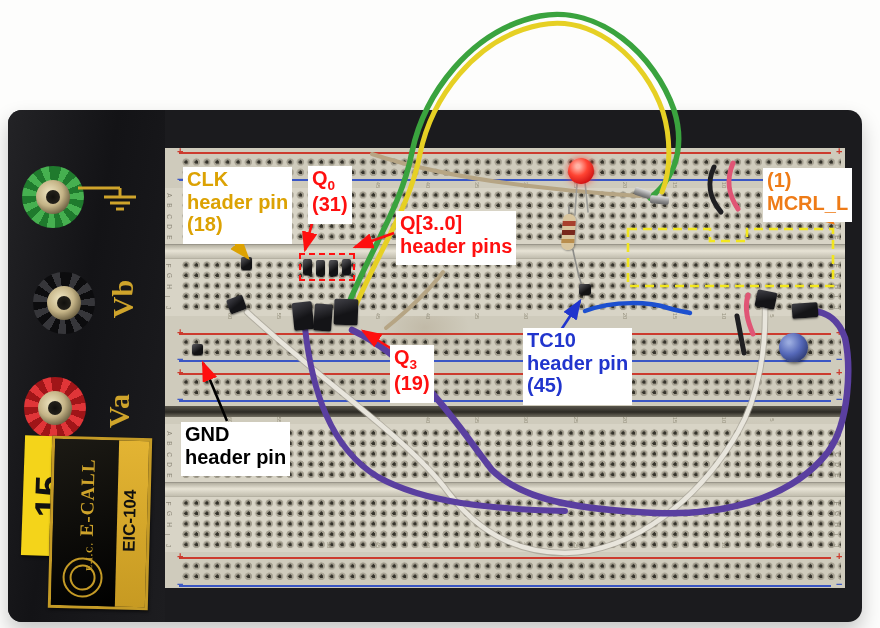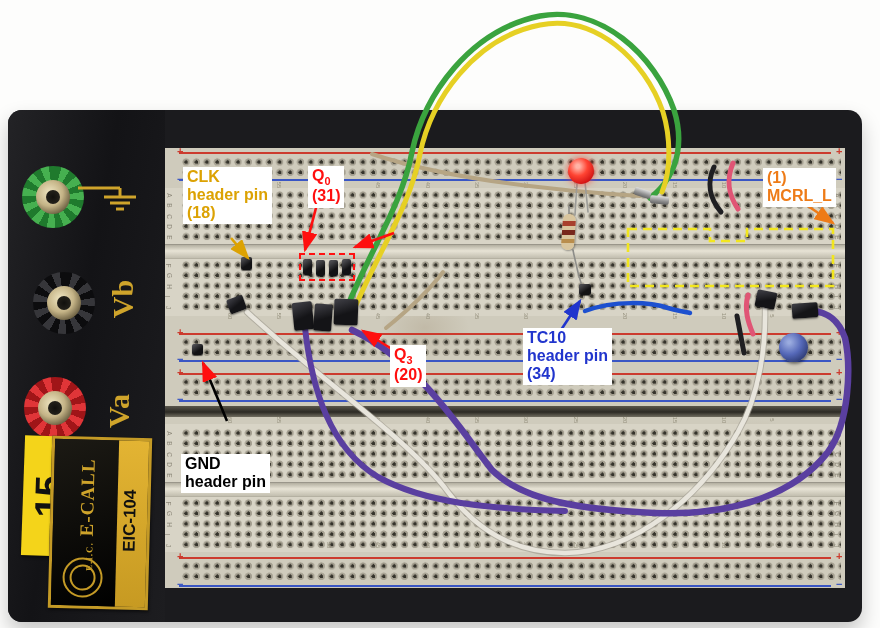--- a/index.html
+++ b/index.html
@@ -55,24 +55,24 @@
   .ferrule{background:linear-gradient(#ddd,#8f8f8f 60%,#666);border-radius:2px;}
   .led{border-radius:50%;background:radial-gradient(circle at 38% 32%,#ffb3a6 8%,#ff4433 40%,#d31414 75%,#a80d0d);
        box-shadow:0 0 7px rgba(255,60,50,.8);}
   .resistor{background:linear-gradient(180deg,#d9c59d 0 7px,#a8402d 7px 12px,#d9c59d 12px 16px,#77271c 16px 21px,
             #d9c59d 21px 25px,#b98d4c 25px 29px,#d9c59d 29px 36px);border-radius:6px;box-shadow:1px 1px 2px rgba(0,0,0,.35);}
   .cap{border-radius:50%;background:radial-gradient(circle at 35% 32%,#9aabdf 5%,#5568b8 45%,#273468 85%);
        box-shadow:1px 2px 3px rgba(0,0,0,.45);}
   .reddash{position:absolute;border:2px dashed #ff1111;}
 
   
-  .lbl{position:absolute;background:#ffffff;padding:1px 4px 2px 4px;font-weight:bold;font-size:16px;line-height:1.13;z-index:60;}
+  .lbl{position:absolute;background:#ffffff;padding:1px 4px 8px 4px;font-weight:bold;font-size:20px;line-height:1.13;z-index:60;}
   .lbl div{white-space:nowrap;}
   .lbl sub{font-size:0.68em;}
-  .c-gold{color:#dca203;} .c-red{color:#ff0f0f;} .c-orange{color:#ee7b17;} .c-blue{color:#2135cd;} .c-black{color:#000000;margin-top:32px;}
+  .c-gold{color:#dca203;} .c-red{color:#ff0f0f;} .c-orange{color:#ee7b17;} .c-blue{color:#2135cd;} .c-black{color:#000000;}
 
   svg.overlay{position:absolute;left:0;top:0;z-index:30;pointer-events:none;}
   svg.annot{z-index:50;}
   .cmp-layer{position:absolute;left:0;top:0;width:880px;height:628px;z-index:40;pointer-events:none;}
 </style>
 </head>
 <body>
 
 <div id="stage">
 
@@ -354,35 +354,39 @@
     <div>CLK</div>
     <div>header pin</div>
     <div>(18)</div>
   </div>
 
   <div class="lbl c-red" style="left:308px;top:166px">
     <div><span>Q</span><sub>0</sub></div>
     <div>(31)</div>
   </div>
 
+  <div class="lbl c-red" style="left:396px;top:211px">
+    <div>Q[3..0]</div>
+    <div>header pins</div>
+  </div>
 
   <div class="lbl c-orange" style="left:763px;top:168px">
     <div>(1)</div>
     <div>MCRL_L</div>
   </div>
 
   <div class="lbl c-red" style="left:390px;top:345px">
     <div><span>Q</span><sub>3</sub></div>
-    <div>(20)</div>
+    <div>(19)</div>
   </div>
 
   <div class="lbl c-blue" style="left:523px;top:328px">
     <div>TC10</div>
     <div>header pin</div>
-    <div>(34)</div>
+    <div>(45)</div>
   </div>
 
   <div class="lbl c-black" style="left:181px;top:422px">
     <div>GND</div>
     <div>header pin</div>
   </div>
 
 </div>
 
 </body></html>

